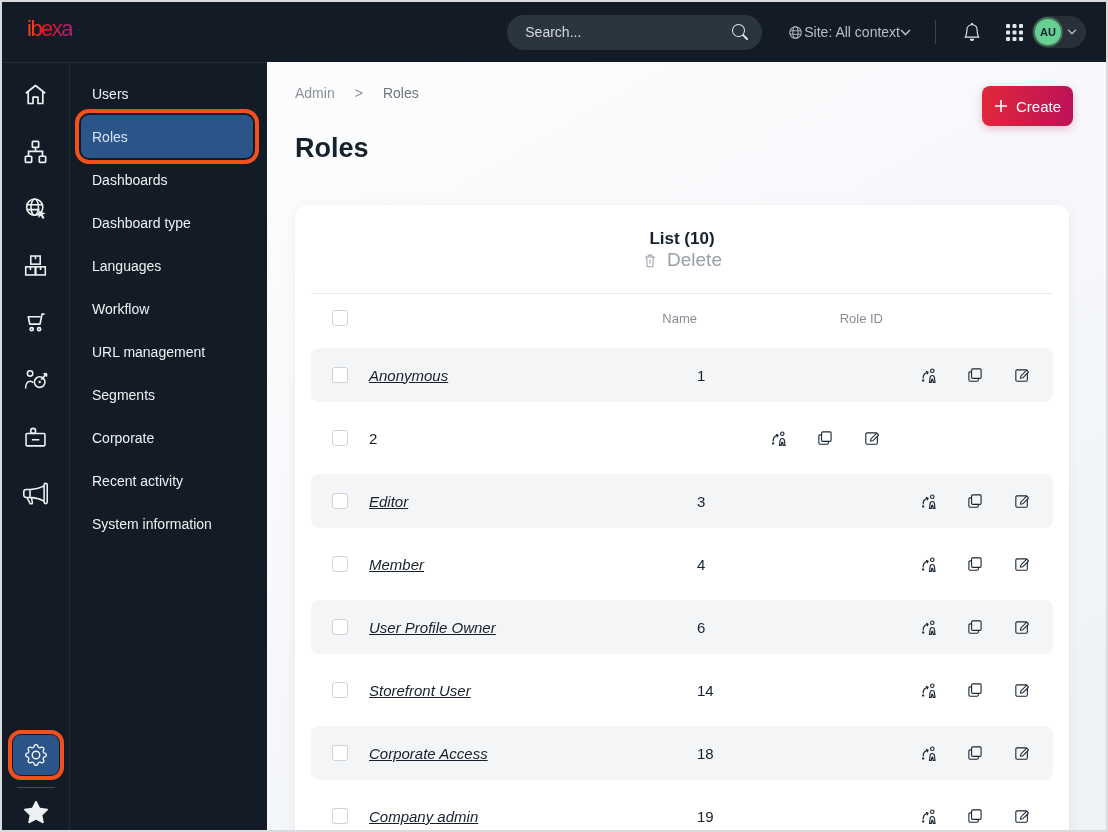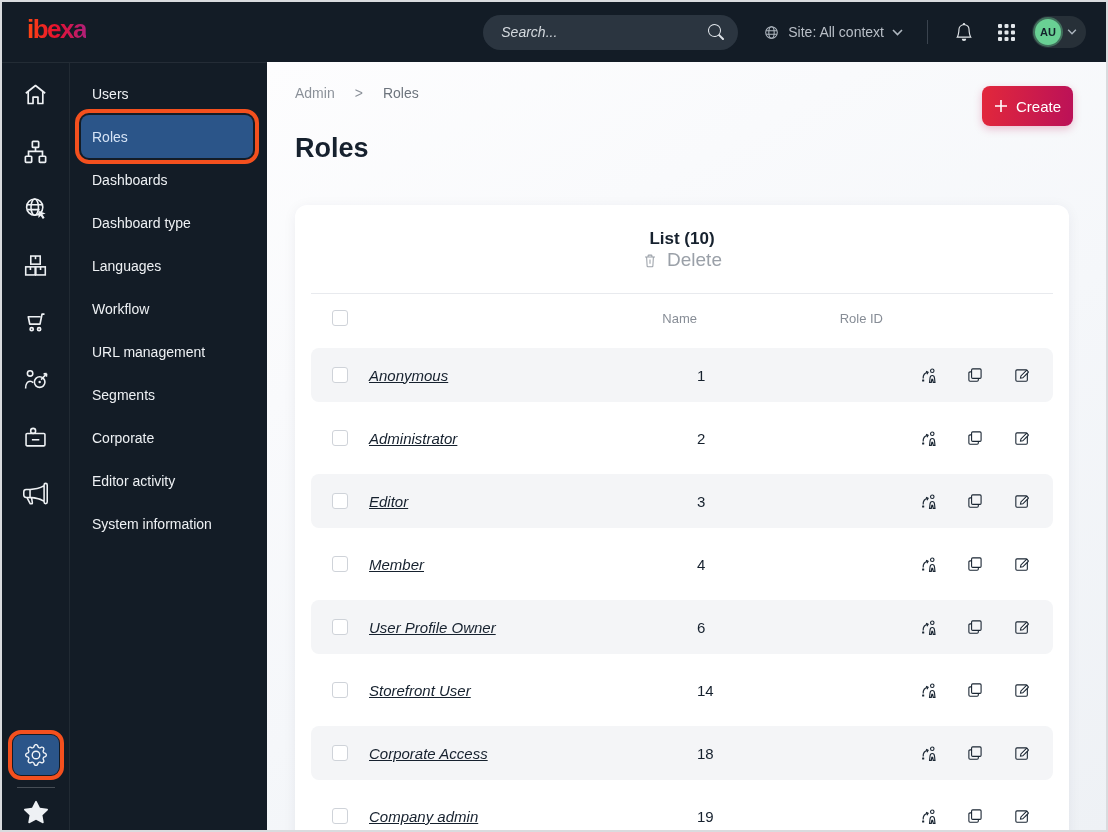--- a/index.html
+++ b/index.html
@@ -1,33 +1,33 @@
 <!DOCTYPE html>
 <html style="--dark: #131c26; --selected-blue: #2b5589; --accent-orange: #f4501e; --primary-grad-start: #e2283b; --primary-grad-end: #bb1158; --avatar-green: #69d094; --row-stripe: #f4f5f7;"><head>
 <meta charset="utf-8">
 <style>
   * { margin:0; padding:0; box-sizing:border-box; }
   html,body { background:#fff; font-family:"Liberation Sans","DejaVu Sans",sans-serif; }
   .screen { position:relative; width:1108px; height:832px; border:2px solid #d9dbde; overflow:hidden; background:#fff; }
 
   
   .topbar { height:60px; background:var(--dark,#131c26); display:flex; align-items:center; padding:0 20px 0 25px; }
-  .logo { font-size:26px; font-weight:bold; letter-spacing:-1.5px;
+  .logo { font-size:22px; font-weight:normal; letter-spacing:-1.5px;
           background:linear-gradient(90deg,#ff4713 0%,#e8112d 48%,#b02079 100%);
           -webkit-background-clip:text; background-clip:text; color:transparent; line-height:1; padding-bottom:6px; }
   .search-pill { margin-left:auto; width:255px; height:35px; background:#2b3540; border-radius:18px;
                  display:flex; align-items:center; padding:0 14px 0 18px; }
-  .search-pill input { flex:1; background:transparent; border:none; outline:none; color:#e8ebef; font-size:14px; font-family:inherit;font-style:italic; }
+  .search-pill input { flex:1; background:transparent; border:none; outline:none; color:#e8ebef; font-size:14px; font-family:inherit; }
   .search-pill input::placeholder { color:#d4d9de; }
   .tb-right { display:flex; align-items:center; margin-left:25px; gap:0; }
-  .site-ctx { display:flex; align-items:center; gap:8px; color:#b9bfc7; font-size:14px; cursor:pointer; }
+  .site-ctx { display:flex; align-items:center; color:#b9bfc7; font-size:14px; cursor:pointer; }
   .tb-sep { width:1px; height:24px; background:#3a434e; margin:0 22px 0 24px; }
   .tb-ic { display:flex; align-items:center; justify-content:center; width:28px; height:28px; cursor:pointer; }
   .tb-ic + .tb-ic { margin-left:14px; }
-  .avatar-pill { margin-left:12px; display:flex; align-items:center; gap:6px; background:#273038; border-radius:16px; padding:3px 9px 3px 3px; cursor:pointer; }
+  .avatar-pill { margin-left:4px; display:flex; align-items:center; gap:6px; background:#273038; border-radius:16px; padding:3px 9px 3px 3px; cursor:pointer; }
   .avatar { width:26px; height:26px; border-radius:50%; background:var(--avatar-green,#69d094); color:#13222b;
             font-size:11px; font-weight:bold; display:flex; align-items:center; justify-content:center;
             box-shadow:0 0 0 2px rgba(105,208,148,.4); }
 
   
   .body-row { display:flex; height:772px; }
   .iconbar { width:67px; background:var(--dark,#131c26); border-top:1px solid rgba(255,255,255,.07);
              display:flex; flex-direction:column; align-items:center; padding-top:17px; }
   .rail-ic { width:28px; height:28px; margin-bottom:29px; display:flex; align-items:center; justify-content:center; cursor:pointer; }
   .rail-bottom { margin-top:auto; display:flex; flex-direction:column; align-items:center; padding-bottom:8px; }
@@ -236,21 +236,21 @@
         <div class="menu-item">
           <span>URL management</span>
         </div>
         <div class="menu-item">
           <span>Segments</span>
         </div>
         <div class="menu-item">
           <span>Corporate</span>
         </div>
         <div class="menu-item">
-          <span>Editor activity</span>
+          <span>Recent activity</span>
         </div>
         <div class="menu-item">
           <span>System information</span>
         </div>
     </div>
 
     <div class="main">
       <div class="breadcrumb">
         <span>Admin</span>
         <span>&gt;</span>
@@ -309,21 +309,20 @@
                 <span class="act">
                   <svg width="20" height="20" viewBox="0 0 24 24" fill="none" stroke="#1a2633" stroke-width="1.3">
                     <rect x="4.6" y="5.8" width="13.8" height="13.6" rx="1.4"></rect>
                     <path d="M10.2 15.8l.5-2.7 6.4-6.4c.3-.3.8-.3 1.1 0l1.2 1.2c.3.3.3.8 0 1.1l-6.4 6.4z" fill="#fff"></path>
                   </svg>
                 </span>
               </span>
             </div>
             <div class="role-row row-grid">
               <span class="cbx"></span>
-              <a class="role-name">Administrator</a>
               <span class="role-id">2</span>
               <span class="row-actions">
                 <span class="act">
                   <svg width="21" height="21" viewBox="0 0 24 24" fill="none" stroke="#1a2633" stroke-width="1.3">
                     <rect x="4.7" y="16.5" width="2.4" height="2.4" rx=".4" fill="#1a2633" stroke="none"></rect>
                     <path d="M5.9 15.4c-.1-3.8 2.1-6.6 5.2-7"></path>
                     <path d="M9.2 7.1l2.4 1.2-1.3 2.3"></path>
                     <circle cx="16.3" cy="6.6" r="2"></circle>
                     <path d="M13.2 19.8l.5-4.6c.2-2 1.2-3.2 2.6-3.2s2.4 1.2 2.6 3.2l.5 4.6h-2l-.6-3.4h-1l-.6 3.4z"></path>
                   </svg>

